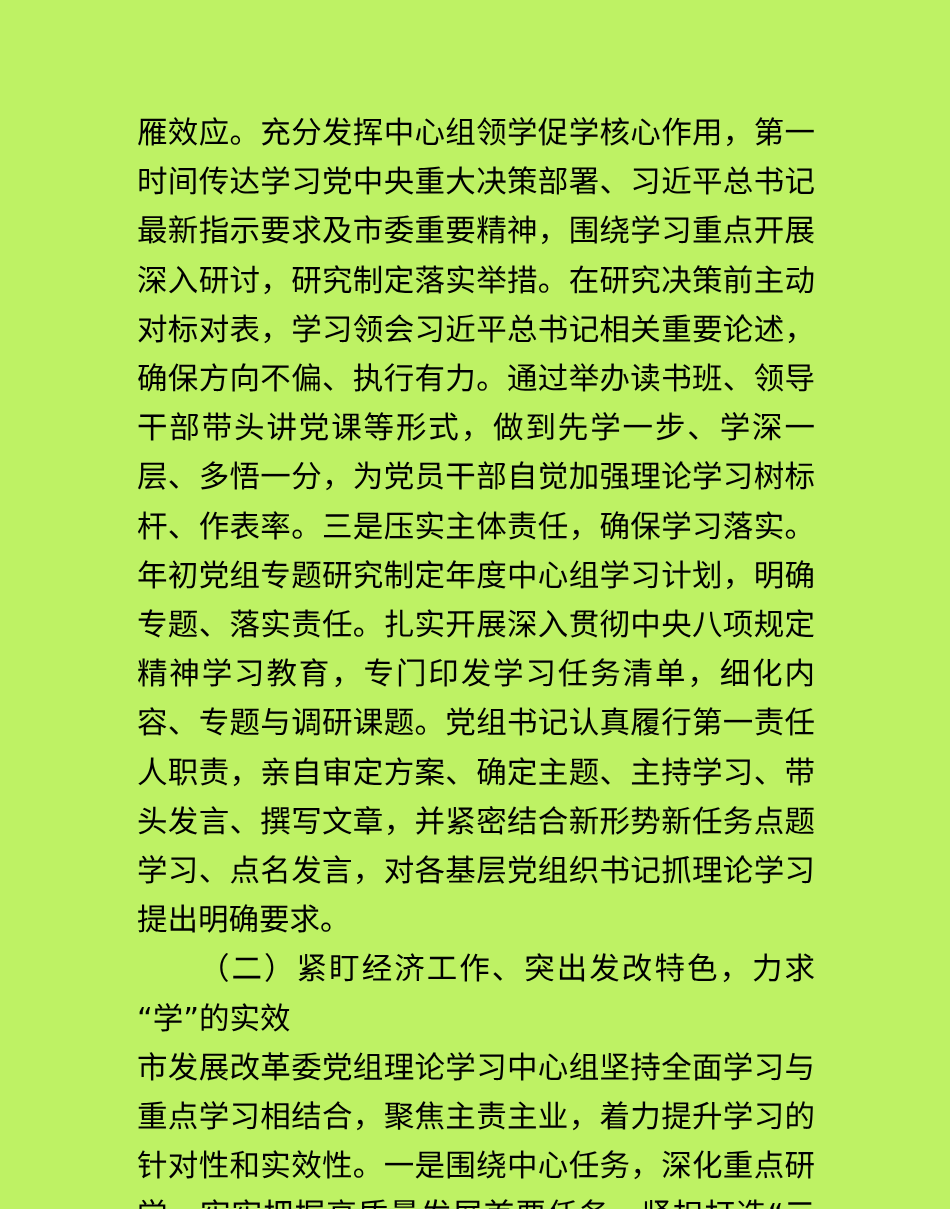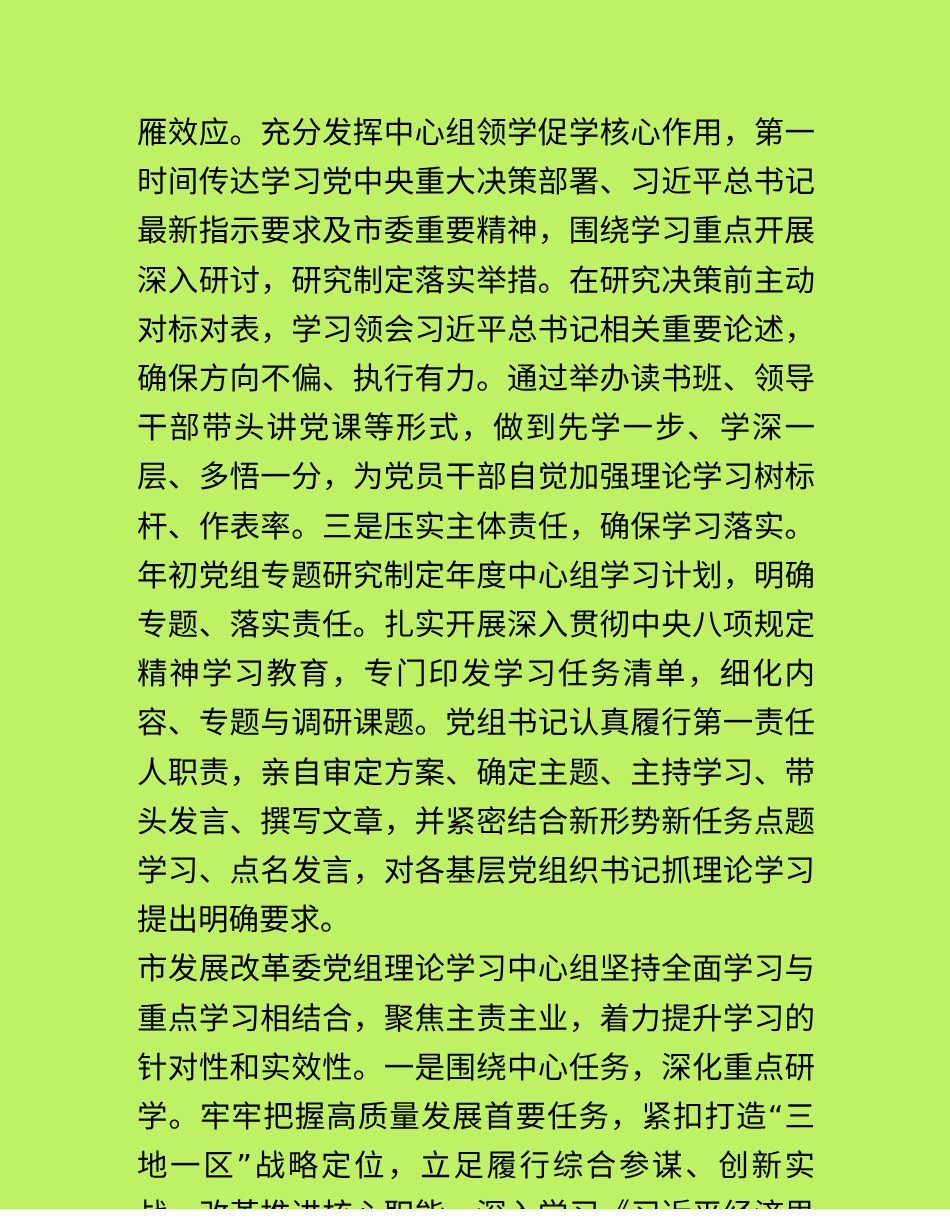--- a/index.html
+++ b/index.html
@@ -42,15 +42,16 @@
   .doc-paragraph.indent {
     text-indent: 62px;
   }
 </style>
 </head>
 <body>
 
 <div class="page">
   <div class="page-body">
     <p class="doc-paragraph">雁效应。充分发挥中心组领学促学核心作用，第一时间传达学习党中央重大决策部署、习近平总书记最新指示要求及市委重要精神，围绕学习重点开展深入研讨，研究制定落实举措。在研究决策前主动对标对表，学习领会习近平总书记相关重要论述，确保方向不偏、执行有力。通过举办读书班、领导干部带头讲党课等形式，做到先学一步、学深一层、多悟一分，为党员干部自觉加强理论学习树标杆、作表率。三是压实主体责任，确保学习落实。年初党组专题研究制定年度中心组学习计划，明确专题、落实责任。扎实开展深入贯彻中央八项规定精神学习教育，专门印发学习任务清单，细化内容、专题与调研课题。党组书记认真履行第一责任人职责，亲自审定方案、确定主题、主持学习、带头发言、撰写文章，并紧密结合新形势新任务点题学习、点名发言，对各基层党组织书记抓理论学习提出明确要求。</p>
+    <p class="doc-paragraph indent">（二）紧盯经济工作、突出发改特色，力求“学”的实效</p>
     <p class="doc-paragraph">市发展改革委党组理论学习中心组坚持全面学习与重点学习相结合，聚焦主责主业，着力提升学习的针对性和实效性。一是围绕中心任务，深化重点研学。牢牢把握高质量发展首要任务，紧扣打造“三地一区”战略定位，立足履行综合参谋、创新实战、改革推进核心职能，深入学习《习近平经济思想学习纲要》及关于发展改革工作的重要指示批示精神，及时传达学习党的二十届三中全会及市委全会精神。聚焦科技创新引领新质</p>
   </div>
 </div>
 
 </body></html>

